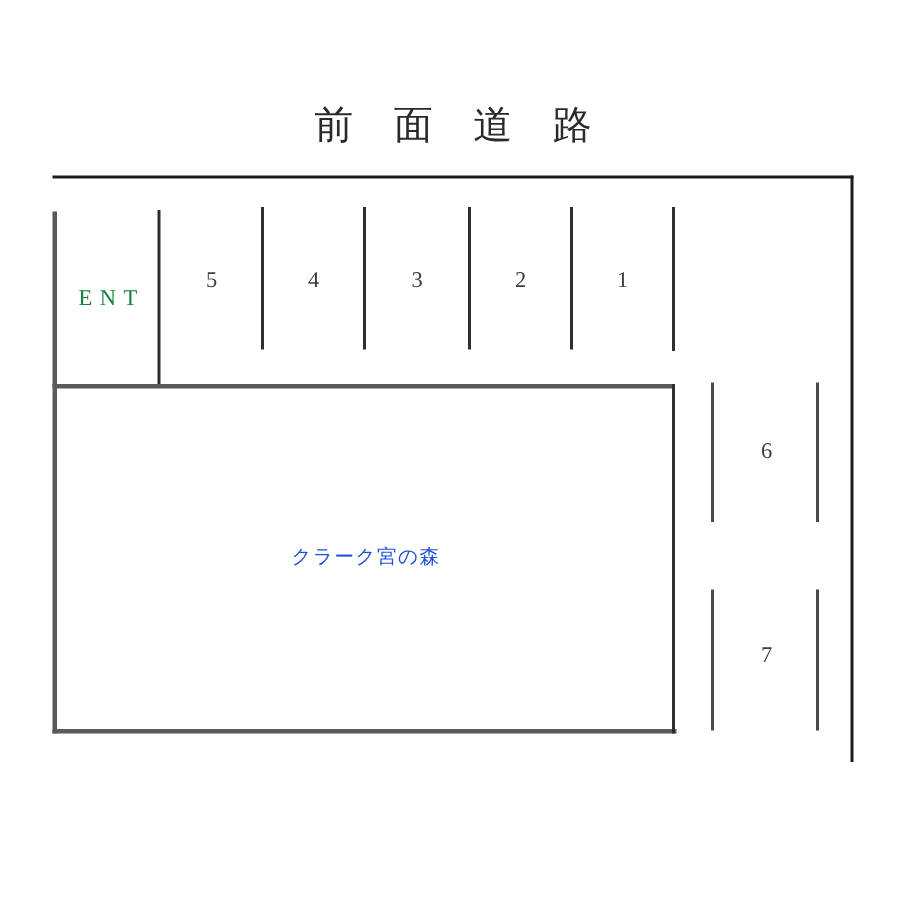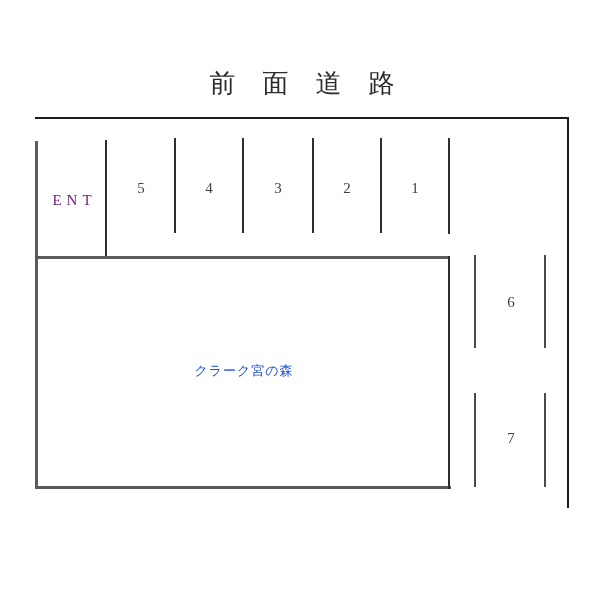--- a/index.html
+++ b/index.html
@@ -42,21 +42,21 @@
     font-size: 15px;
     color: #3d3d3d;
     white-space: nowrap;
   }
   .ent-label {
     position: absolute;
     transform: translate(-50%, -50%);
     font-size: 15px;
     letter-spacing: 5px;
     padding-left: 5px;
-    color: #701a75;
+    color: #15803d;
     white-space: nowrap;
   }
   .building-label {
     position: absolute;
     transform: translate(-50%, -50%);
     font-size: 13px;
     letter-spacing: 1px;
     color: #1d4ed8;
     white-space: nowrap;
   }

